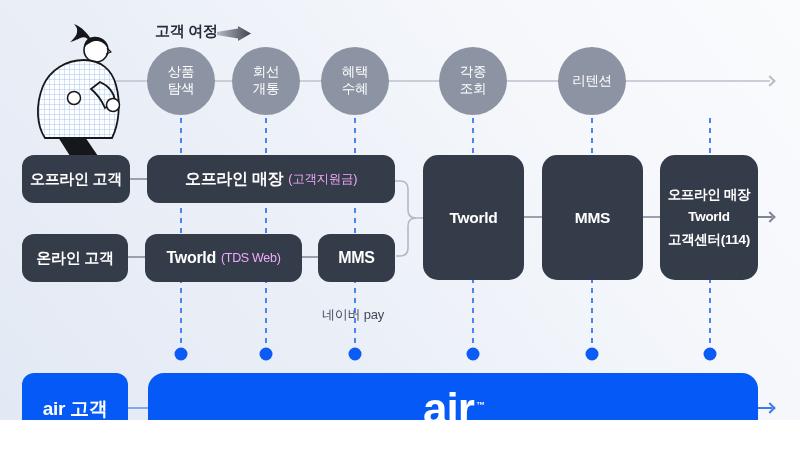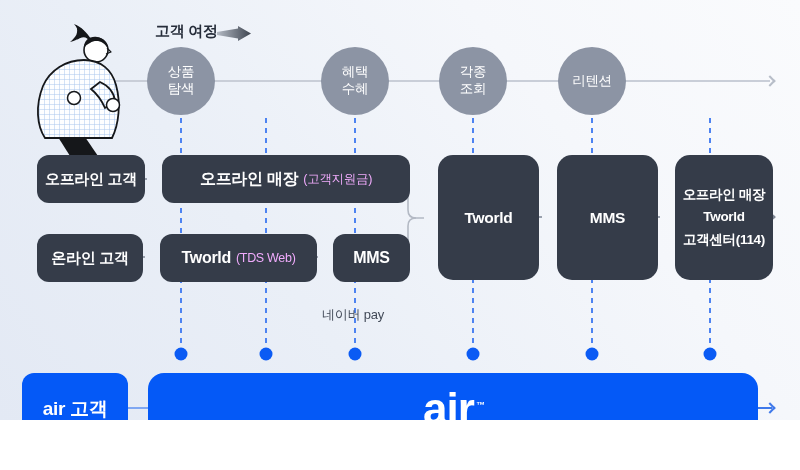--- a/index.html
+++ b/index.html
@@ -24,21 +24,21 @@
     align-items:center; justify-content:center; font-size:13.5px; line-height:1.25;
     letter-spacing:-0.3px; z-index:2;
   }
   .stage span { display:block; }
   
   .dashcol { position:absolute; top:118px; z-index:1; }
   
   .dbox {
     position:absolute; background:#353C49; color:#FFFFFF; border-radius:12px;
     display:flex; align-items:center; justify-content:center; z-index:3;
-    font-size:15px; font-weight:bold; letter-spacing:-0.3px; text-align:center;margin-left:15px;
+    font-size:15px; font-weight:bold; letter-spacing:-0.3px; text-align:center;
   }
   .dbox .note { font-weight:normal; font-size:12.5px; color:#f0abfc; margin-left:5px; }
   .dbox.tall { border-radius:15px; font-size:15.5px; }
   .dbox.tall .multiline { font-size:13.5px; line-height:1.65; font-weight:bold; }
   
   .conn { position:absolute; height:2px; background:#9AA1AE; z-index:2; }
   .conn.light-blue { background:#7FA7F2; }
   .conn.blue { background:#3F79EA; }
   .bracket { position:absolute; left:393px; top:172px; z-index:2; }
   
@@ -96,20 +96,24 @@
     </svg>
   <svg class="dashcol" style="left:703px" width="14" height="244">
       <line x1="7" y1="0" x2="7" y2="226" stroke="#4D83F1" stroke-width="2" stroke-dasharray="5 5"></line>
       <circle cx="7" cy="236" r="6.5" fill="#0B5BF4"></circle>
     </svg>
 
   <div class="stage" style="left:147px">
     <span>상품</span>
     <span>탐색</span>
   </div>
+  <div class="stage" style="left:232px">
+    <span>회선</span>
+    <span>개통</span>
+  </div>
   <div class="stage" style="left:321px">
     <span>혜택</span>
     <span>수혜</span>
   </div>
   <div class="stage" style="left:439px">
     <span>각종</span>
     <span>조회</span>
   </div>
   <div class="stage" style="left:558px">
     <span>리텐션</span>

